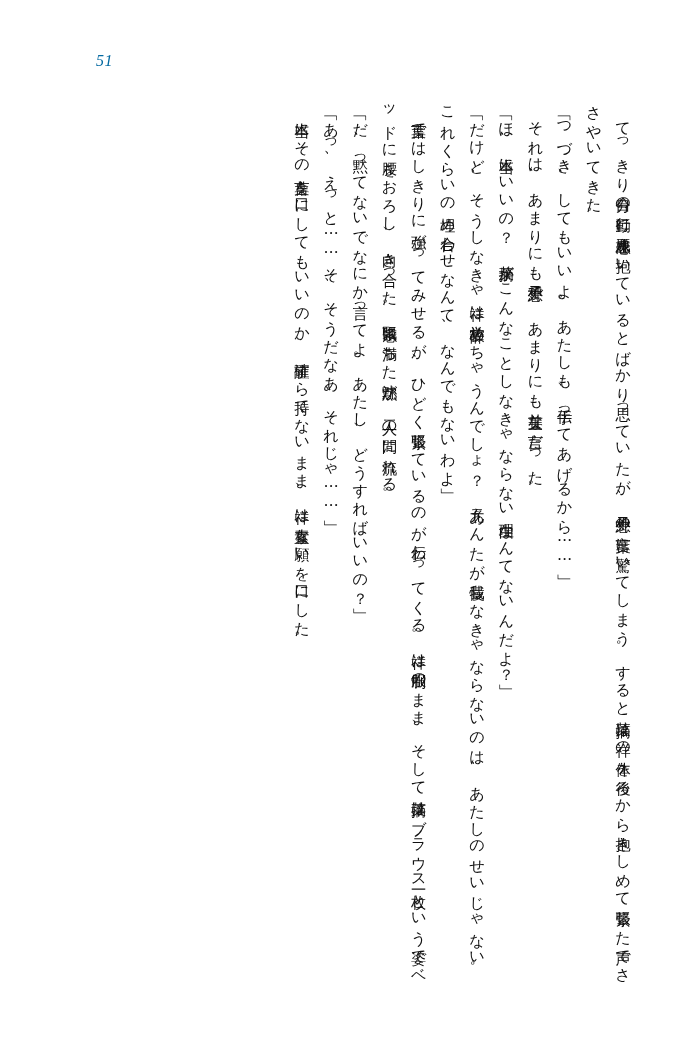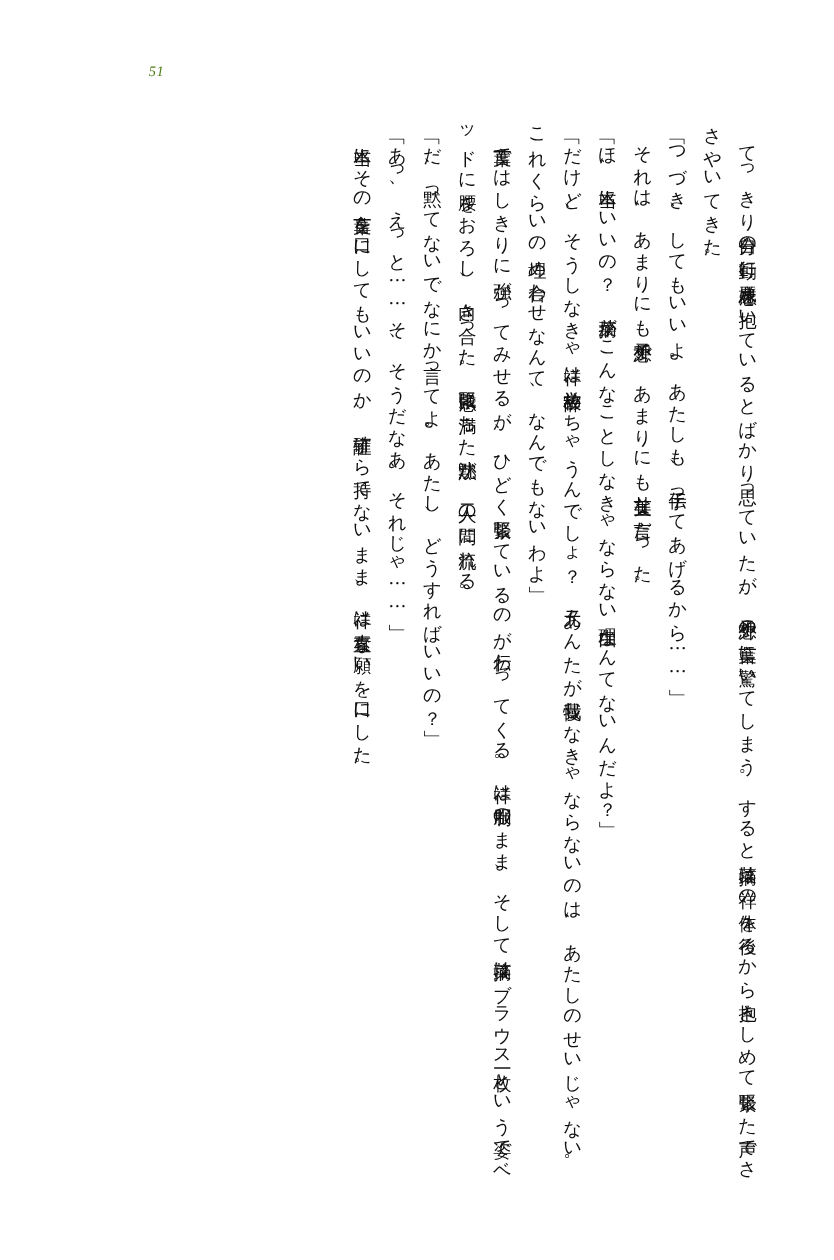--- a/index.html
+++ b/index.html
@@ -12,25 +12,25 @@
     width: 695px;
     height: 1050px;
     background: #ffffff;
     overflow: hidden;
     font-family: "Liberation Serif", "DejaVu Serif", serif;
     color: #111111;
   }
   .page-number {
     position: absolute;
     top: 52px;
-    left: 124px;
-    font-size: 12px;
+    left: 96px;
+    font-size: 16px;
     font-style: italic;
     font-family: "Liberation Serif", serif;
-    color: #4d7c0f;
+    color: #0369a1;
     letter-spacing: 0.5px;
   }
   .text-block {
     position: absolute;
     top: 96px;
     right: 58px;
     height: 880px;
     width: 560px;
     writing-mode: vertical-rl;
     text-orientation: upright;

